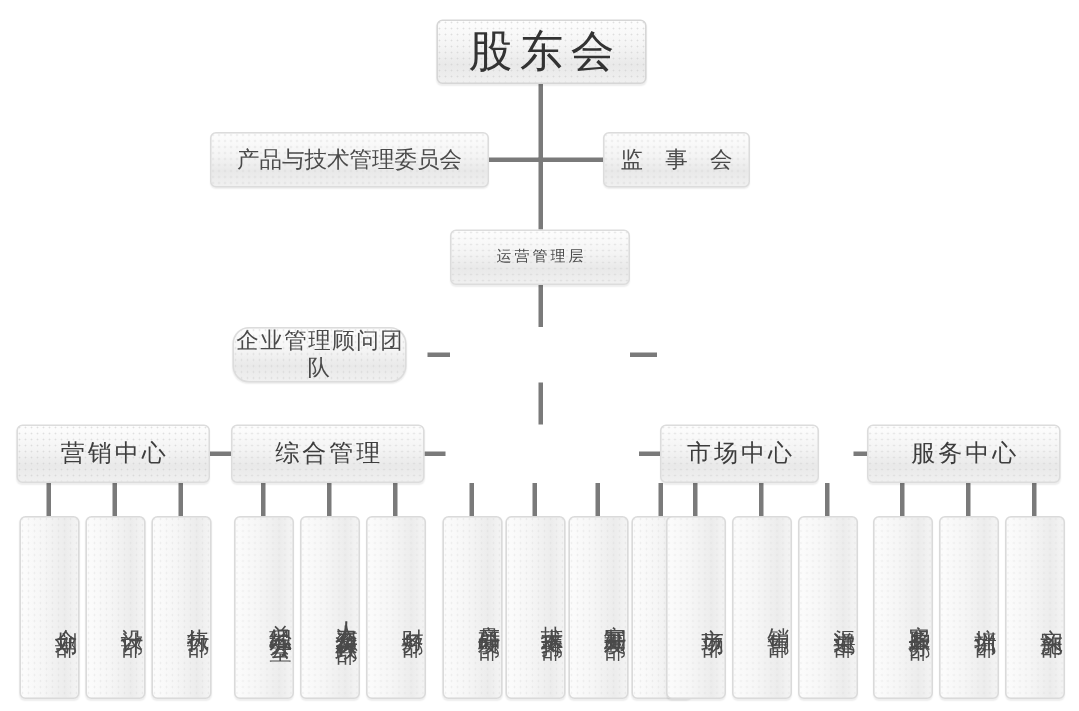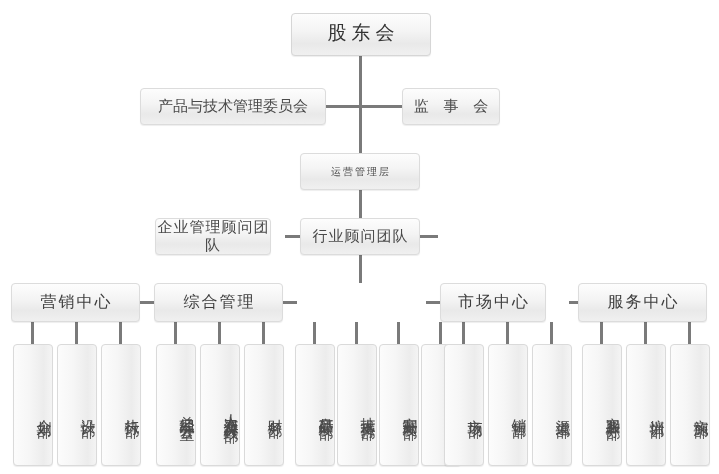--- a/index.html
+++ b/index.html
@@ -43,26 +43,25 @@
     display: flex;
     align-items: center;
     justify-content: center;
     color: #3d3d3d;
     text-align: center;
     line-height: 1.15;
   }
 
   
   .node.lvl-top {
-    font-size: 19px;
+    font-size: 29px;
     letter-spacing: 5px;
     text-indent: 5px;
     color: #333333;
     border-color: #d6d6d6;
-    font-family: Liberation Mono, monospace;
   }
   .node.lvl-2 {
     font-size: 15px;
     letter-spacing: 0px;
     color: #4a4a4a;
   }
   .node.lvl-2.spaced {
     letter-spacing: 5px;
     text-indent: 5px;
   }
@@ -151,22 +150,21 @@
   <div class="conn v" style="left:644px; top:322px; height:22px;"></div>
   <div class="conn v" style="left:688px; top:322px; height:22px;"></div>
 
   <div class="node lvl-top" style="left:291px; top:13px; width:140px; height:43px;">股东会</div>
 
   <div class="node lvl-2" style="left:140px; top:88px; width:186px; height:37px;">产品与技术管理委员会</div>
   <div class="node lvl-2 spaced" style="left:402px; top:88px; width:98px; height:37px;">监 事 会</div>
 
   <div class="node lvl-3" style="left:300px; top:153px; width:120px; height:37px;">运营管理层</div>
 
-  <div class="node lvl-4" style="left:155px; top:218px; width:116px; height:37px;">企业管理顾问团队</div>
-  <div class="node lvl-4" style="left:300px; top:218px; width:120px; height:37px;">行业顾问团队</div>
+  <div class="node lvl-4" style="left:155px; top:218px; width:116px; height:37px;border-radius:11px;">企业管理顾问团队</div>
 
   <div class="node lvl-center" style="left:11px; top:283px; width:129px; height:39px;">营销中心</div>
   <div class="node lvl-center" style="left:154px; top:283px; width:129px; height:39px;">综合管理</div>
   <div class="node lvl-center" style="left:440px; top:283px; width:106px; height:39px;">市场中心</div>
   <div class="node lvl-center" style="left:578px; top:283px; width:129px; height:39px;">服务中心</div>
 
   <div class="node dept" style="left:13px; top:344px; width:40px; height:122px;">
     <span class="dept-label">企划部</span>
   </div>
   <div class="node dept" style="left:57px; top:344px; width:40px; height:122px;">

